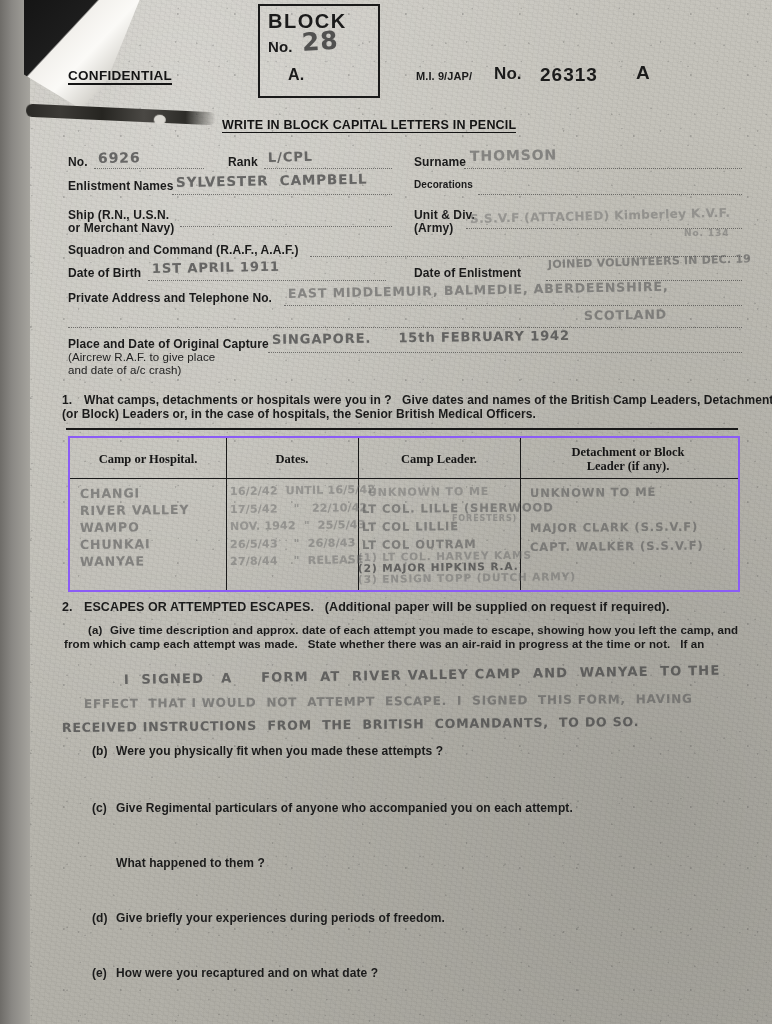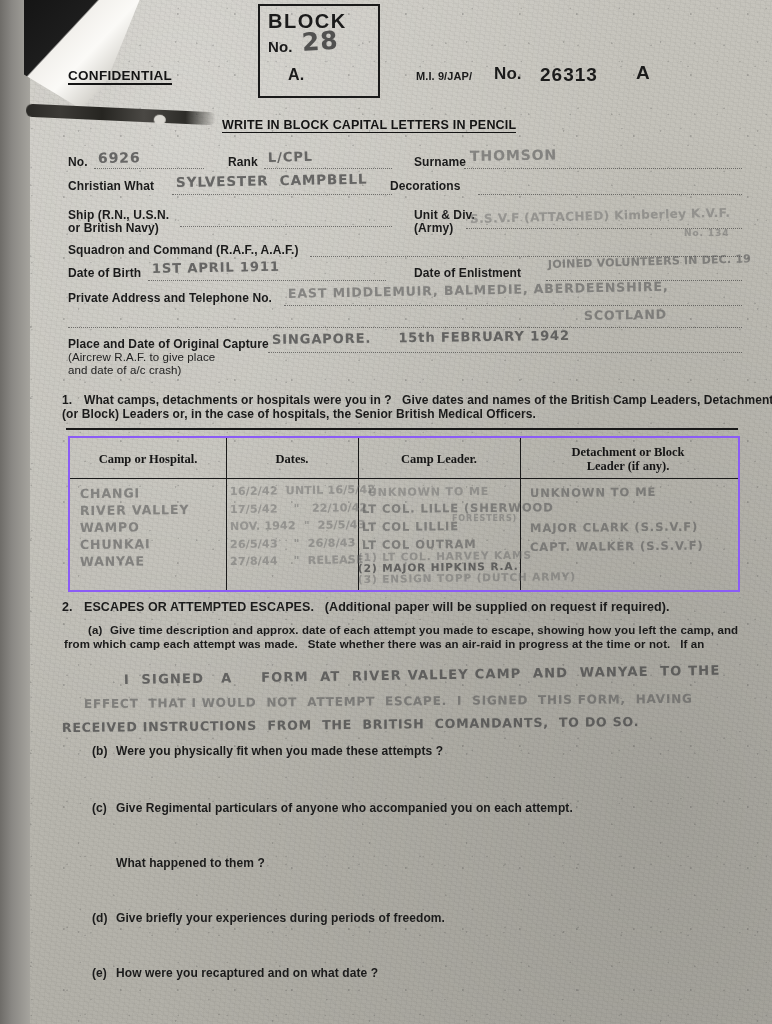--- a/index.html
+++ b/index.html
@@ -177,30 +177,30 @@
   <div class="hw" style="left:98px;top:150px;font-size:14px;transform:rotate(-1deg);">6926</div>
 
   <div class="pr" style="left:228px;top:155px;font-size:12px;">Rank</div>
   <div class="dots" style="left:264px;top:168px;width:128px;"></div>
   <div class="hw" style="left:268px;top:150px;font-size:13px;transform:rotate(-1.5deg);">L/CPL</div>
 
   <div class="pr" style="left:414px;top:155px;font-size:12px;">Surname</div>
   <div class="dots" style="left:464px;top:168px;width:278px;"></div>
   <div class="hw faint" style="left:470px;top:148px;font-size:14px;transform:rotate(-1deg);">THOMSON</div>
 
-  <div class="pr" style="left:68px;top:179px;font-size:12px;">Christian What</div>
+  <div class="pr" style="left:68px;top:179px;font-size:12px;">Enlistment Names</div>
   <div class="dots" style="left:172px;top:194px;width:220px;"></div>
   <div class="hw" style="left:176px;top:174px;font-size:13.5px;transform:rotate(-1deg);">SYLVESTER  CAMPBELL</div>
 
-  <div class="pr" style="left:390px;top:179px;font-size:12px;">Decorations</div>
+  <div class="pr" style="left:414px;top:179px;font-size:10px;">Decorations</div>
   <div class="dots" style="left:478px;top:194px;width:264px;"></div>
   <div class="hw" style="left:482px;top:176px;font-size:13px;"></div>
 
   <div class="pr" style="left:68px;top:208px;font-size:12px;">Ship (R.N., U.S.N.</div>
-  <div class="pr" style="left:68px;top:221px;font-size:12px;">or British Navy)</div>
+  <div class="pr" style="left:68px;top:221px;font-size:12px;">or Merchant Navy)</div>
   <div class="dots" style="left:180px;top:226px;width:212px;"></div>
   <div class="hw" style="left:184px;top:212px;font-size:13px;"></div>
 
   <div class="pr" style="left:414px;top:208px;font-size:12px;text-align:right;">Unit &amp; Div.</div>
   <div class="pr" style="left:414px;top:221px;font-size:12px;">(Army)</div>
   <div class="dots" style="left:466px;top:228px;width:276px;"></div>
   <div class="hw vfaint" style="left:470px;top:212px;font-size:12px;transform:rotate(-1.4deg);letter-spacing:.4px;">S.S.V.F (ATTACHED) Kimberley K.V.F.</div>
   <div class="hw vfaint" style="left:684px;top:228px;font-size:9px;">No. 134</div>
 
   <div class="pr" style="left:68px;top:243px;font-size:12px;">Squadron and Command (R.A.F., A.A.F.)</div>

